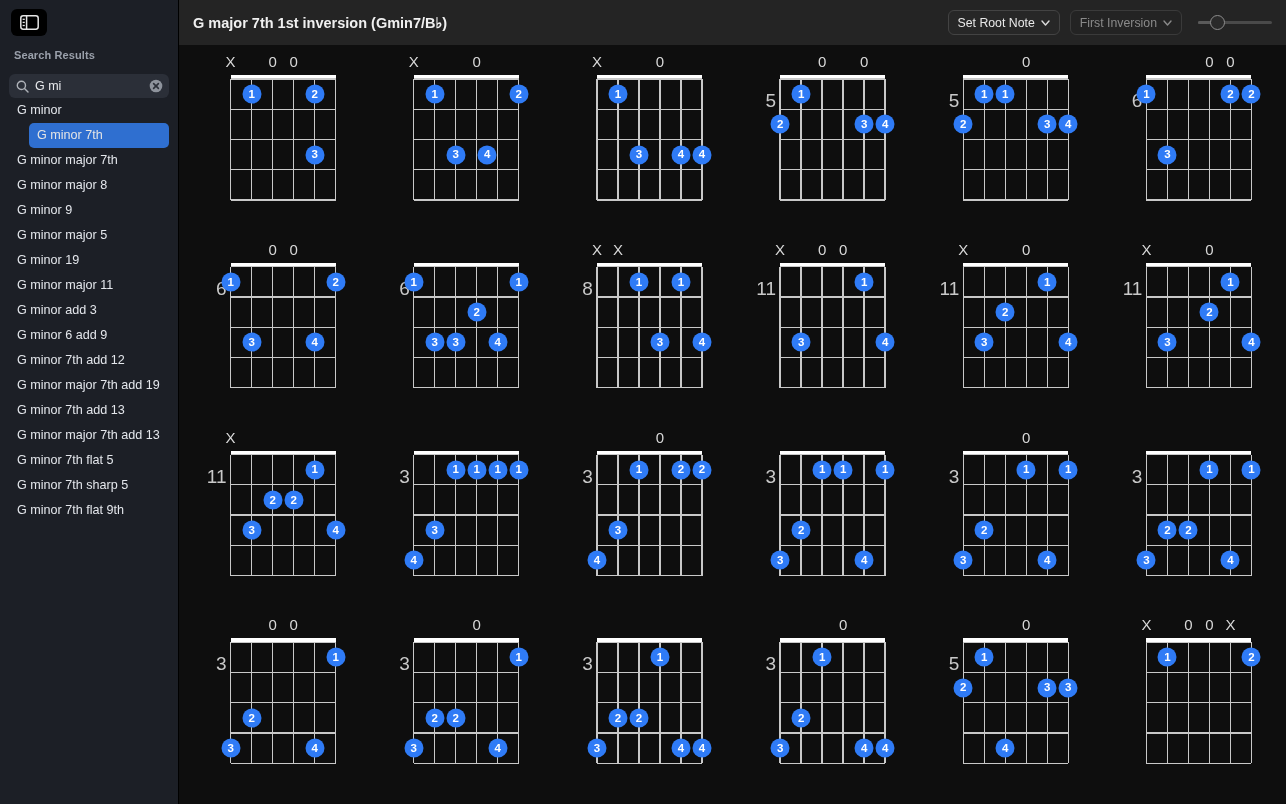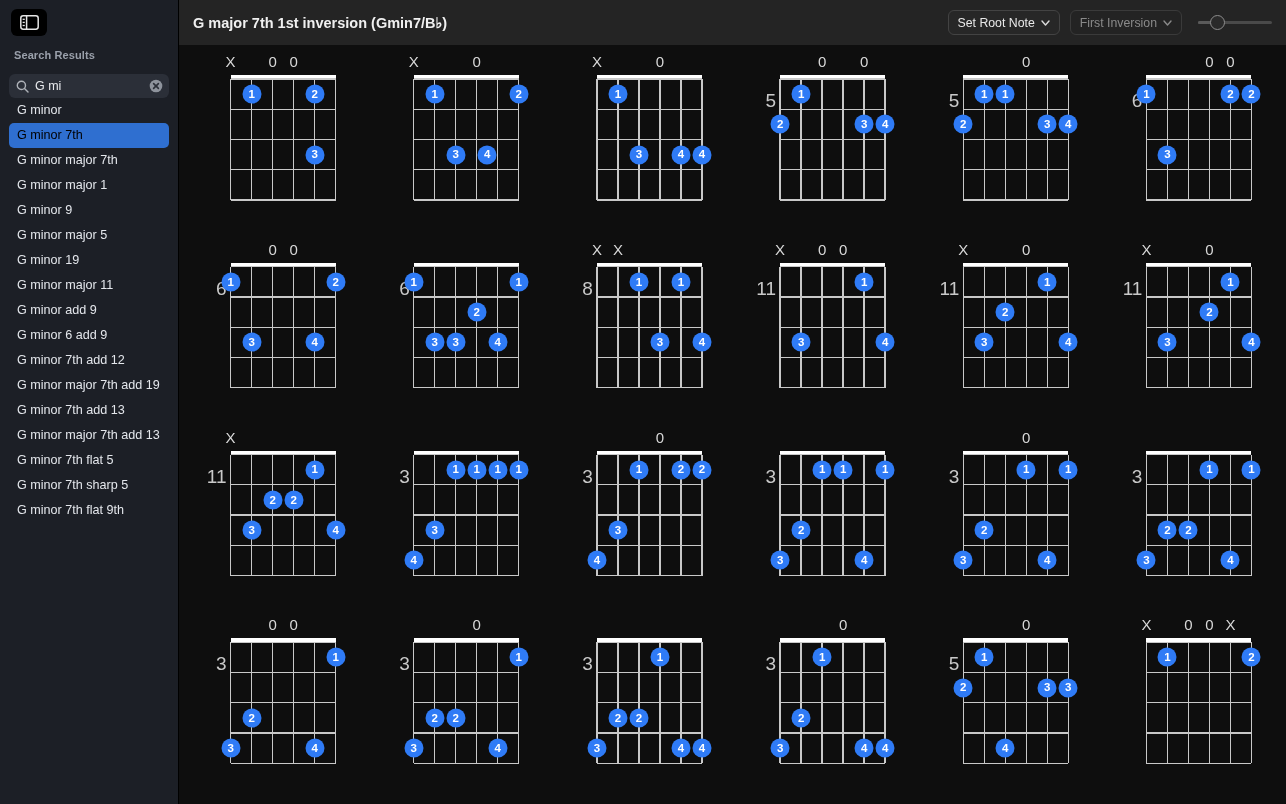--- a/index.html
+++ b/index.html
@@ -60,21 +60,22 @@
     line-height: 25px;
     font-size: 12.6px;
     color: #e4e7ec;
     padding: 0 8px;
     border-radius: 5px;
     white-space: nowrap;
     overflow: hidden;
   }
   .result-item.selected {
     background: #2f6fd0;
-    color: #000000;
+    color: #e5e5e5;
+    margin-left: 20px;
   }
 
   
   #main {
     flex: 1 1 auto;
     height: 804px;
     background: #0e0e0e;
     display: flex; flex-direction: column;
     position: relative;
   }
@@ -243,26 +244,26 @@
           <line x1="4.6" y1="4.6" x2="9.4" y2="9.4" stroke="#2b2f38" stroke-width="1.6" stroke-linecap="round"></line>
           <line x1="9.4" y1="4.6" x2="4.6" y2="9.4" stroke="#2b2f38" stroke-width="1.6" stroke-linecap="round"></line>
         </svg>
       </div>
     </div>
 
     <div id="results-list">
         <div class="result-item">G minor</div>
         <div class="result-item selected">G minor 7th</div>
         <div class="result-item">G minor major 7th</div>
-        <div class="result-item">G minor major 1</div>
+        <div class="result-item">G minor major 8</div>
         <div class="result-item">G minor 9</div>
         <div class="result-item">G minor major 5</div>
         <div class="result-item">G minor 19</div>
         <div class="result-item">G minor major 11</div>
-        <div class="result-item">G minor add 9</div>
+        <div class="result-item">G minor add 3</div>
         <div class="result-item">G minor 6 add 9</div>
         <div class="result-item">G minor 7th add 12</div>
         <div class="result-item">G minor major 7th add 19</div>
         <div class="result-item">G minor 7th add 13</div>
         <div class="result-item">G minor major 7th add 13</div>
         <div class="result-item">G minor 7th flat 5</div>
         <div class="result-item">G minor 7th sharp 5</div>
         <div class="result-item">G minor 7th flat 9th</div>
       </div>
   </div>

